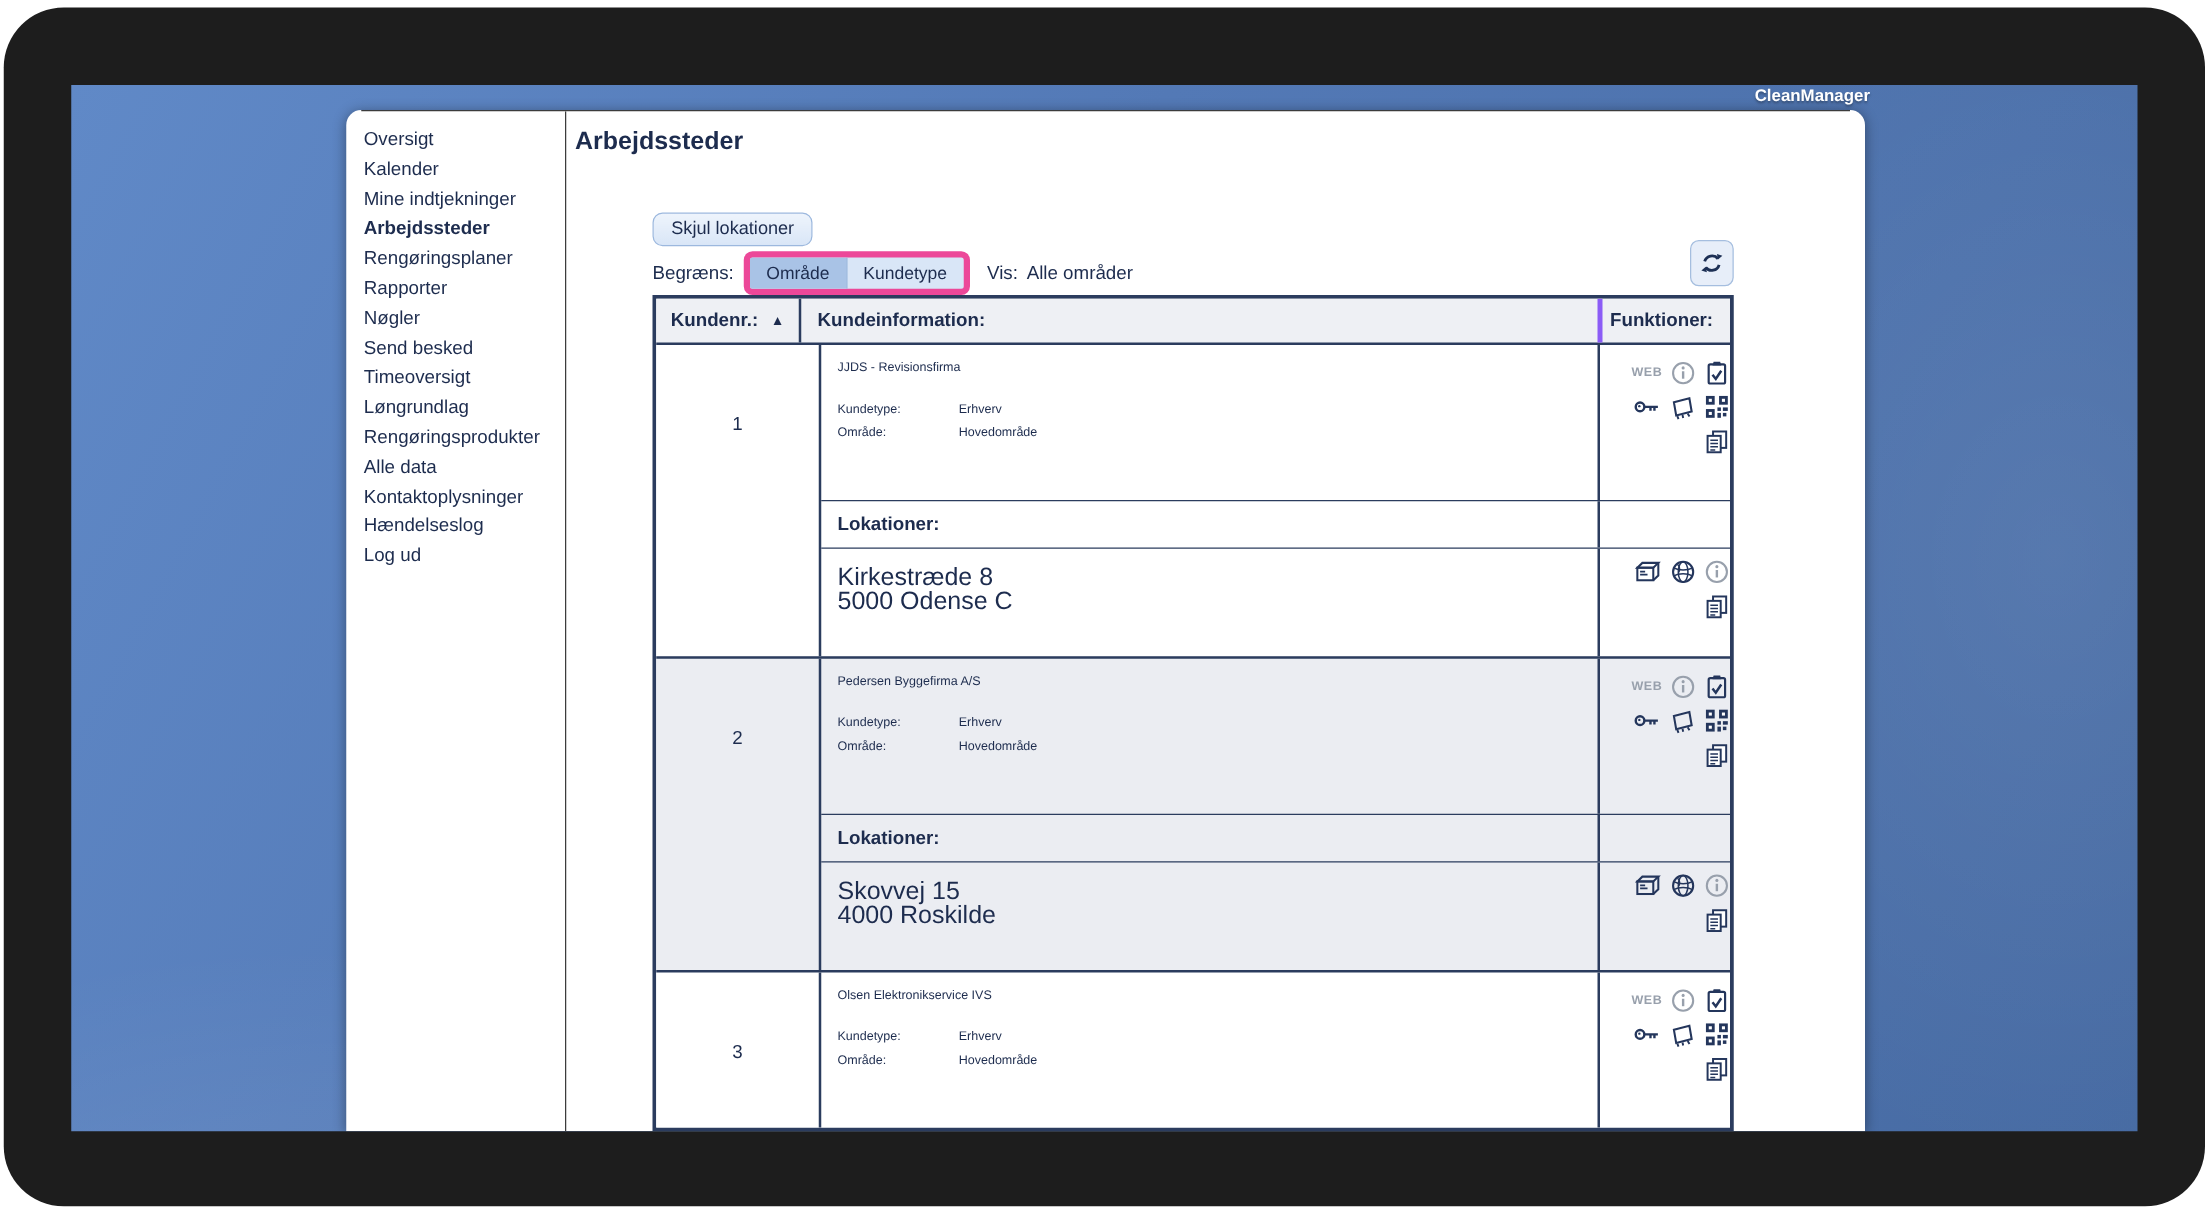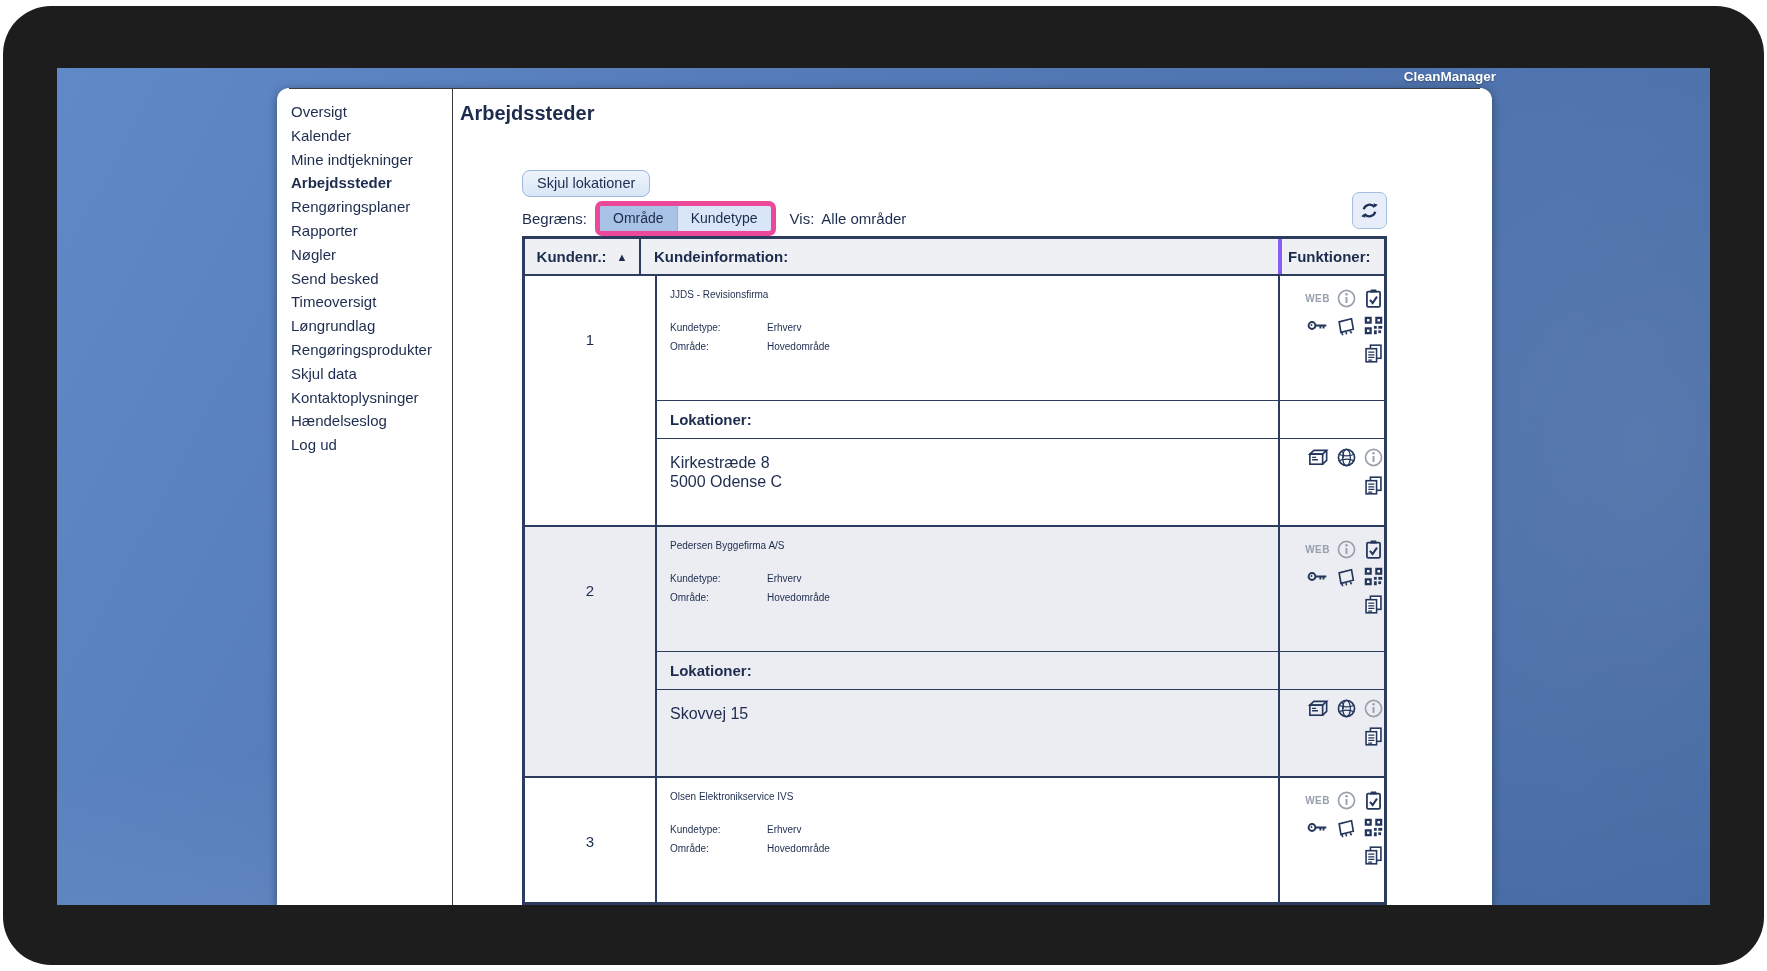--- a/index.html
+++ b/index.html
@@ -66,21 +66,21 @@
   .addr-row{min-height:86px;border-top:1px solid #2b3c5e;}
   .cell-main{flex:1;min-width:0;}
   .func-cell{width:106px;flex-shrink:0;border-left:2px solid #2b3c5e;box-sizing:border-box;padding-top:11px;}
   .addr-row .func-cell{padding-top:7px;}
   .loc-head .func-cell{padding-top:0;}
   .info-cell{padding:13px 1px 0 13px;font-size:10px;}
   .cust-name{margin-bottom:18px;}
   .kv{display:flex;line-height:19px;}
   .kv .lbl{width:97px;flex-shrink:0;}
   .loc-head-cell{display:flex;align-items:center;padding-left:13px;font-weight:bold;font-size:15px;}
-  .addr-cell{padding:14px 16px 0 13px;font-size:16px;line-height:19px;}
+  .addr-cell{padding:14px 16px 0 13px;font-size:20px;line-height:19px;}
 
   .icon-row{display:flex;justify-content:flex-end;align-items:center;gap:6px;margin-bottom:5px;min-height:22px;}
   .icon{display:inline-flex;cursor:pointer;line-height:0;}
   .tone-navy{color:#24365c;}
   .tone-gray{color:#98a0ac;}
   .web-label{font-size:10px;font-weight:bold;letter-spacing:.5px;cursor:pointer;}
 </style>
 </head>
 <body>
 
@@ -97,21 +97,21 @@
           <div class="side-item">Kalender</div>
           <div class="side-item">Mine indtjekninger</div>
           <div class="side-item active">Arbejdssteder</div>
           <div class="side-item">Rengøringsplaner</div>
           <div class="side-item">Rapporter</div>
           <div class="side-item">Nøgler</div>
           <div class="side-item">Send besked</div>
           <div class="side-item">Timeoversigt</div>
           <div class="side-item">Løngrundlag</div>
           <div class="side-item">Rengøringsprodukter</div>
-          <div class="side-item">Skjul data</div>
+          <div class="side-item">Alle data</div>
           <div class="side-item">Kontaktoplysninger</div>
           <div class="side-item">Hændelseslog</div>
           <div class="side-item">Log ud</div>
         </div>
 
       <div class="main">
         <h1 class="main-heading">Arbejdssteder</h1>
 
         <div class="controls">
           <div>
@@ -349,20 +349,21 @@
                         </div>
                       </div>
       </div>
     <div class="row loc-head">
     <div class="cell-main loc-head-cell">Lokationer:</div>
     <div class="func-cell"></div>
   </div>
                     <div class="row addr-row">
     <div class="cell-main addr-cell">
       <div>Skovvej 15</div>
+      <div>4000 Roskilde</div>
     </div>
     <div class="func-cell">
                         <div class="icon-row">
                           <span class="icon tone-navy">
                             <svg viewBox="0 0 24 24" width="23" height="23">
                               <path d="M3 8.5l4.2-4h13.3l-4.2 4z" fill="none" stroke="currentColor" stroke-width="1.7"></path>
                               <rect x="3" y="8.5" width="13.3" height="10.5" fill="none" stroke="currentColor" stroke-width="1.7"></rect>
                               <path d="M16.3 19l4.2-4V4.5" fill="none" stroke="currentColor" stroke-width="1.7"></path>
                               <path d="M5.3 11.8h4.2M5.3 14.3h6.2" stroke="currentColor" stroke-width="1.4"></path>
                             </svg>

